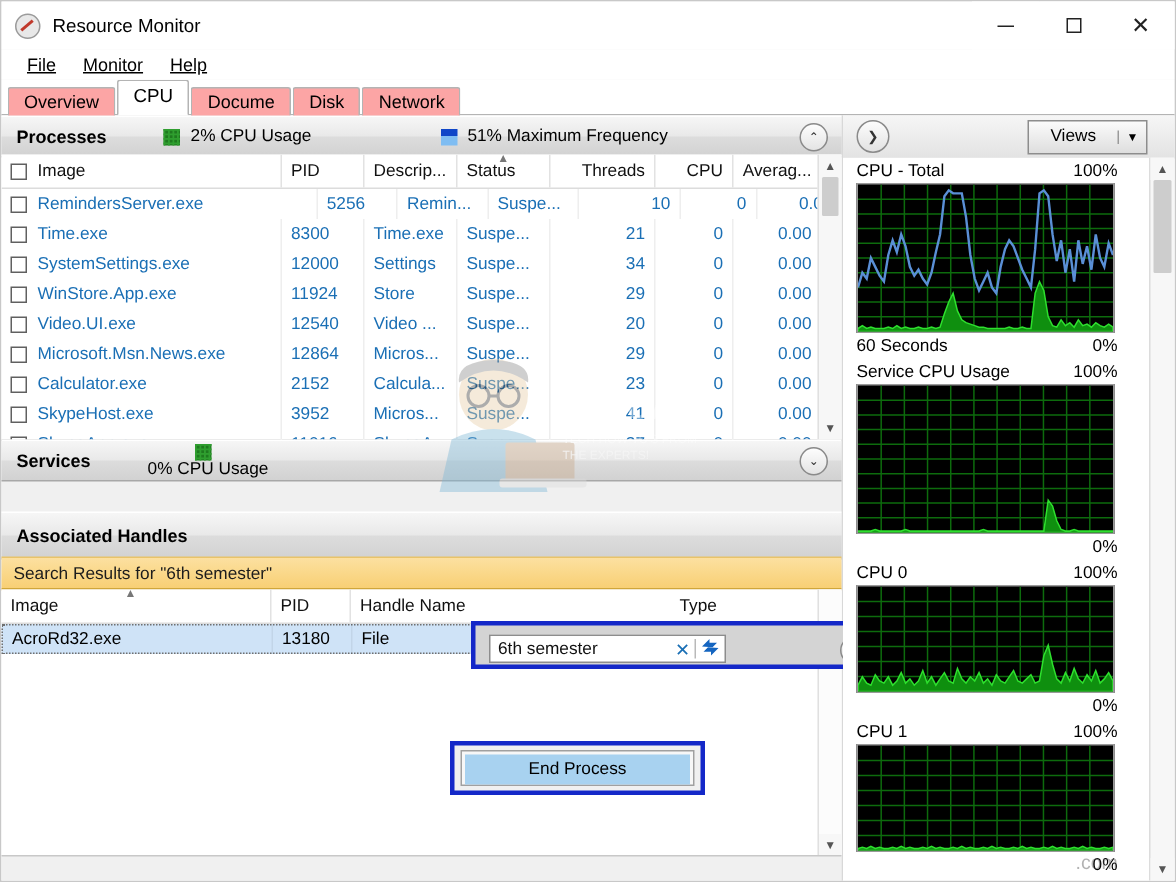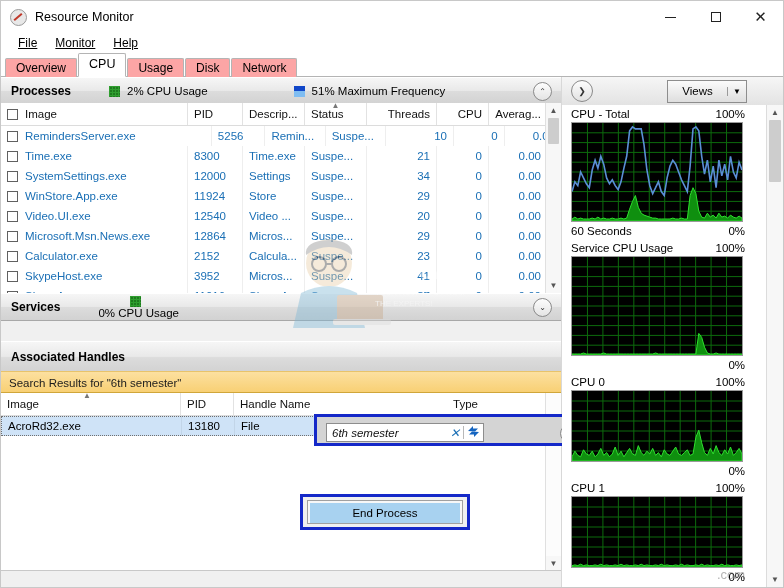--- a/index.html
+++ b/index.html
@@ -85,21 +85,21 @@
 
   
   .srchbanner{height:21px;display:flex;align-items:center;padding-left:8px;font-size:11.5px;
               background:linear-gradient(to bottom,#fcdf9c,#f6c košťál);
               background:linear-gradient(to bottom,#fce0a0 0%,#f8cf72 100%);
               border-bottom:1px solid #d8a93e;border-top:1px solid #e8c36a;color:#1c1c1c;}
   .row-sel{background:#cfe3f7;border:1px dotted #6f6f6f;box-sizing:border-box;color:#000;}
 
   
   .searchcage{position:absolute;left:313px;top:337px;width:276px;height:32px;
-              border:3px solid #1428c8;box-sizing:border-box;background:#d4d4d4;font-style:italic;}
+              border:3px solid #1428c8;box-sizing:border-box;background:#d4d4d4;}
   .searchbox{position:absolute;left:9px;top:6px;width:158px;height:19px;border:1px solid #8d8d8d;
              background:#fff;display:flex;align-items:center;box-sizing:border-box;}
   .searchbox .val{font-size:11.5px;padding-left:5px;flex:1;color:#111;white-space:nowrap;}
   .clr-x{width:16px;text-align:center;color:#1a6fb5;font-size:12px;}
   .sep-v{width:1px;height:13px;background:#b9b9b9;}
   .refresh{width:19px;text-align:center;color:#1565c0;font-size:12px;font-weight:bold;}
   .sq-chev{position:absolute;right:8px;top:7px;width:17px;height:17px;border-radius:50%;
            border:1px solid #8a8a8a;background:linear-gradient(#fdfdfd,#e4e4e4);
            display:flex;align-items:center;justify-content:center;font-size:8px;}
 
@@ -111,21 +111,21 @@
   .ctxitem{height:20px;line-height:20px;text-align:center;font-size:11.5px;
            background:#a8d2f0;color:#000;}
 
   
   .rp-toolbar{height:28px;display:flex;align-items:center;
      background:linear-gradient(to bottom,#f6f6f6,#e3e3e3);
      border-bottom:1px solid #b8b8b8;position:relative;}
   .rbtn-circ{width:20px;height:20px;margin-left:9px;border-radius:50%;border:1px solid #8a8a8a;
              background:linear-gradient(#fdfdfd,#e2e2e2);display:flex;align-items:center;
              justify-content:center;font-size:9px;color:#333;}
-  .viewsbtn{margin-left:auto;margin-right:36px;height:21px;min-width:78px;display:flex;
+  .viewsbtn{margin-left:auto;margin-right:18px;height:21px;min-width:78px;display:flex;
             align-items:center;border:1px solid #8d8d8d;
             background:linear-gradient(#fbfbfb,#dedede);font-size:11.5px;}
   .viewsbtn .lbl{flex:1;text-align:center;padding:0 8px;}
   .viewsbtn .dd{width:18px;display:flex;align-items:center;justify-content:center;
                 border-left:1px solid #9a9a9a;font-size:8px;}
   .graphs{position:absolute;left:0;top:28px;right:16px;bottom:0;overflow:hidden;background:#fff;
           padding-left:9px;box-sizing:border-box;}
   .glabel{display:flex;justify-content:space-between;font-size:11.5px;padding-right:22px;
           height:17px;align-items:center;}
   .gbox{position:relative;width:172px;background:#000;border:1px solid #9a9a9a;box-sizing:border-box;}
@@ -156,21 +156,21 @@
 
   <div class="menubar">
     <div class="menu-item"><u>File</u></div>
     <div class="menu-item"><u>Monitor</u></div>
     <div class="menu-item"><u>Help</u></div>
   </div>
 
   <div class="tabstrip">
     <div class="tab"><span>Overview</span></div>
     <div class="tab active"><span>CPU</span></div>
-    <div class="tab"><span>Usage</span></div>
+    <div class="tab"><span>Docume</span></div>
     <div class="tab"><span>Disk</span></div>
     <div class="tab"><span>Network</span></div>
   </div>
 
   <div class="content">
 
     <div class="leftpane">
 
       <div class="sect-head">
         <div class="sect-title">Processes</div>

